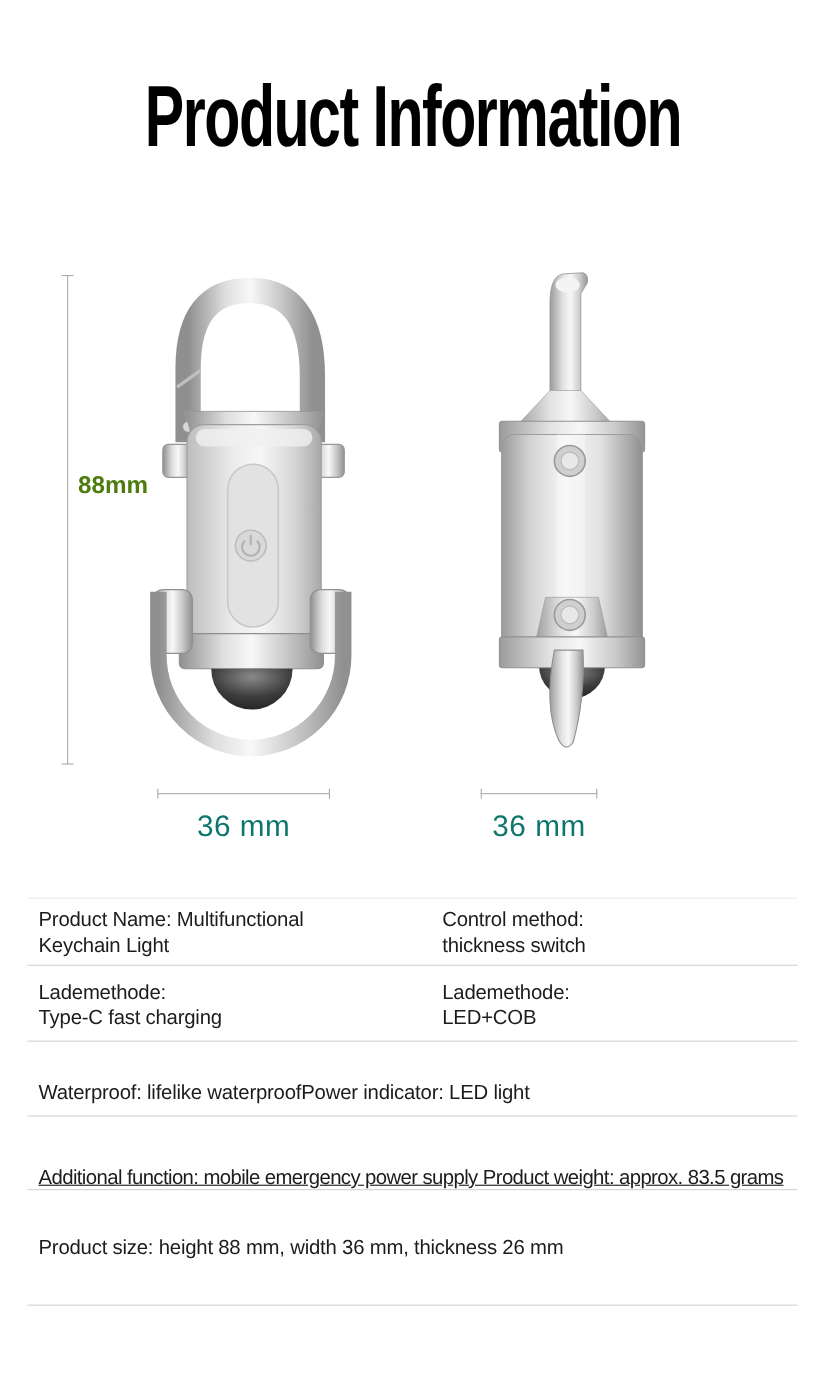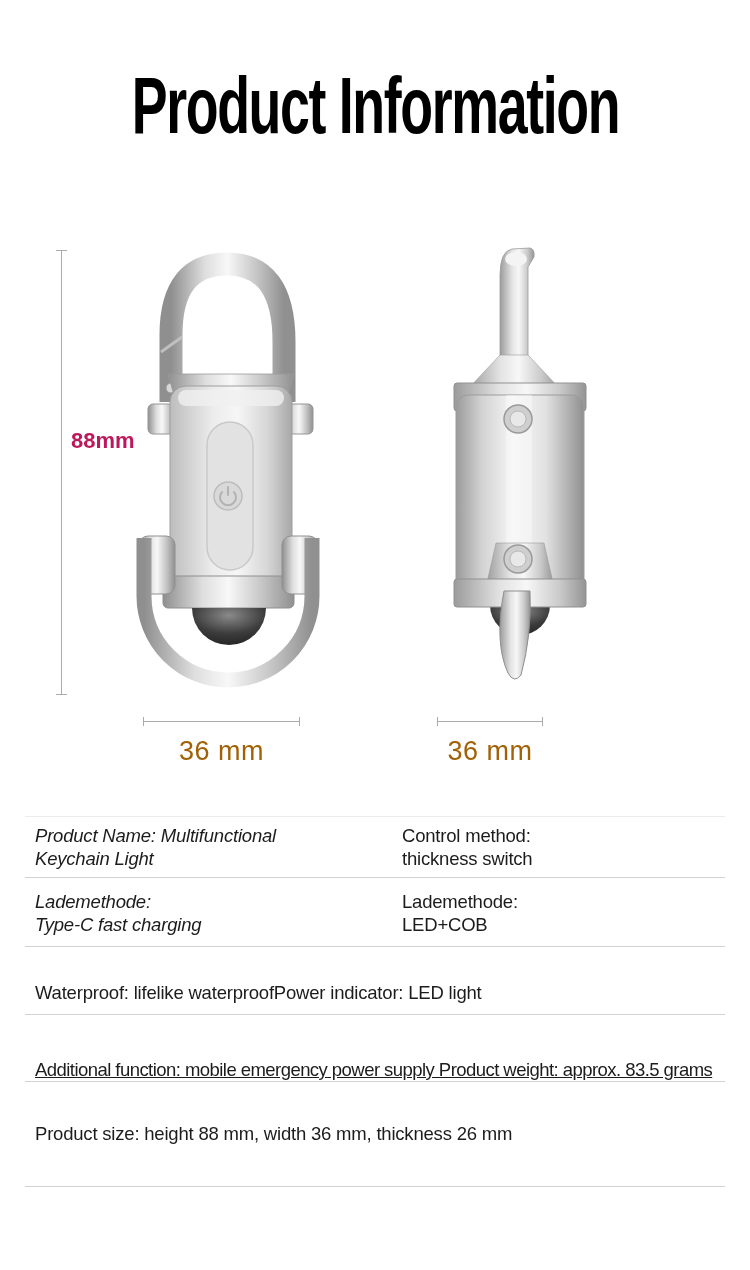--- a/index.html
+++ b/index.html
@@ -25,44 +25,44 @@
     transform:scaleX(0.68);
     transform-origin:center;
     white-space:nowrap;
   }
   
   .fig{position:absolute;}
   
   .dim{position:absolute;background:#ababab;}
   .dim-label-h{
     position:absolute;
-    font-size:22px;font-weight:bold;color:#be185d;letter-spacing:0;
+    font-size:22px;font-weight:bold;color:#4d7c0f;letter-spacing:0;
   }
   .dim-label-w{
     position:absolute;
-    font-size:27px;color:#a16207;text-align:center;letter-spacing:0.5px;
+    font-size:27px;color:#0f766e;text-align:center;letter-spacing:0.5px;
   }
   
   .spec-table{
     position:absolute;left:25px;top:816px;width:700px;
     border-top:1px solid #ececec;
   }
   .spec-row{
     position:relative;
     box-sizing:border-box;
     border-bottom:1px solid #d2d2d2;
     font-size:18.5px;line-height:23px;letter-spacing:-0.2px;
   }
   .r1{height:61px;}
   .r2{height:69px;}
   .r3{height:69px;}
   .r4{height:68px;display:flex;align-items:center;padding-left:10px;}
   .r5{height:67px;display:flex;align-items:flex-end;padding-left:10px;letter-spacing:-0.55px;text-decoration:underline;}
   .r6{height:105px;padding:16px 0 16px 10px;box-sizing:border-box;}
-  .cell-l{position:absolute;left:10px;top:7px;white-space:pre-line;font-style:italic;}
+  .cell-l{position:absolute;left:10px;top:7px;white-space:pre-line;}
   .cell-r{position:absolute;left:377px;top:7px;white-space:pre-line;}
   .r2 .cell-l,.r2 .cell-r{top:12px;}
   .r3 .cell-l,.r3 .cell-r{top:13px;}
   .full-text{white-space:nowrap;margin-top:24px;}
 </style>
 </head>
 <body>
 
 <div class="page">
 

